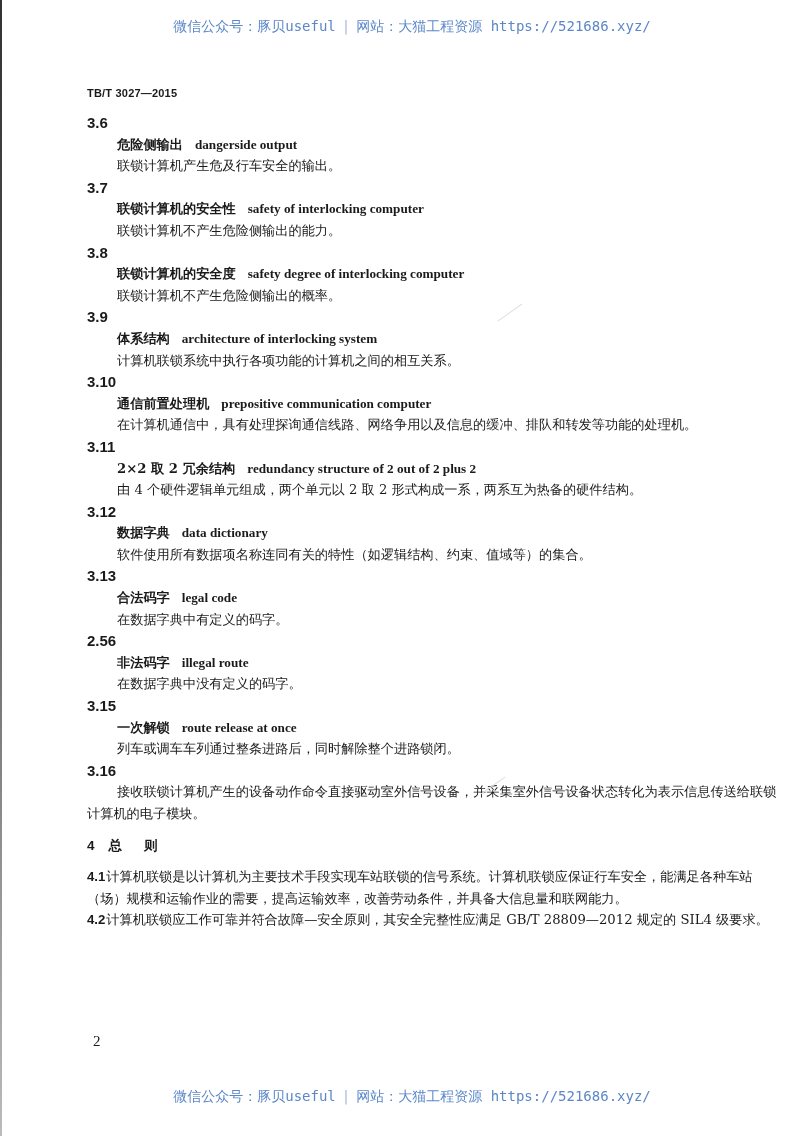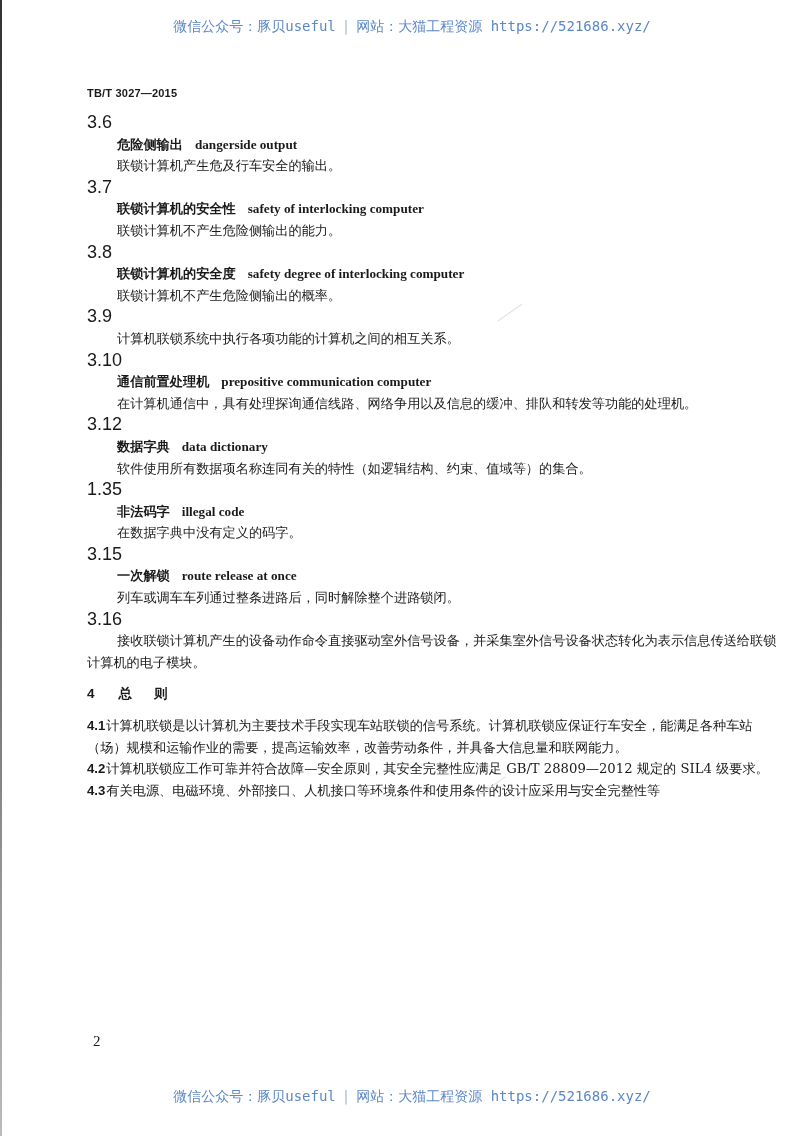--- a/index.html
+++ b/index.html
@@ -25,33 +25,33 @@
     position: absolute; left: 87px; top: 70px;
     font-family: "Liberation Sans", sans-serif; font-weight: bold; font-size: 11px;
     letter-spacing: 0.2px;
     margin-top: 17px;
   }
   .content {
     position: absolute; left: 87px; top: 112px; width: 690px;
     font-size: 13.2px; line-height: 21.6px;
   }
   .num {
-    font-family: "Liberation Sans", sans-serif; font-weight: normal; font-size: 18px;
+    font-family: "Liberation Sans", sans-serif; font-weight: bold; font-size: 15px;
     height: 21.6px;
   }
   .term {
     padding-left: 30px; font-weight: bold; height: 21.6px; white-space: nowrap;
   }
   .term .en { font-family: "Liberation Serif", serif; font-weight: bold; margin-left: 12px; }
   .def { text-indent: 30px; }
   .sec-heading {
     margin-top: 10px; margin-bottom: 10px; font-family: "Liberation Sans", sans-serif;
     font-weight: bold; font-size: 13.5px;
   }
-  .sec-heading .t { margin-left: 24px; letter-spacing: 22px; }
+  .sec-heading .t { margin-left: 14px; letter-spacing: 22px; }
   .clause .n { font-family: "Liberation Sans", sans-serif; font-weight: bold; margin-right: 1px; }
   .page-num {
     position: absolute; left: 93px; top: 1033px;
     font-family: "Liberation Serif", serif; font-size: 15px;
   }
   .speck { position: absolute; width: 30px; height: 1px; background: #ddd; transform: rotate(-35deg); }
 </style>
 </head>
 <body>
 
@@ -78,40 +78,51 @@
   </div>
 
   <div>
     <div class="num">3.8</div>
     <div class="term"><span>联锁计算机的安全度</span><span class="en">safety degree of interlocking computer</span></div>
     <div class="def">联锁计算机不产生危险侧输出的概率。</div>
   </div>
 
   <div>
     <div class="num">3.9</div>
+    <div class="term"><span>体系结构</span><span class="en">architecture of interlocking system</span></div>
     <div class="def">计算机联锁系统中执行各项功能的计算机之间的相互关系。</div>
   </div>
 
   <div>
     <div class="num">3.10</div>
     <div class="term"><span>通信前置处理机</span><span class="en">prepositive communication computer</span></div>
     <div class="def">在计算机通信中，具有处理探询通信线路、网络争用以及信息的缓冲、排队和转发等功能的处理机。</div>
   </div>
 
+  <div>
+    <div class="num">3.11</div>
+    <div class="term"><span>2×2 取 2 冗余结构</span><span class="en">redundancy structure of 2 out of 2 plus 2</span></div>
+    <div class="def">由 4 个硬件逻辑单元组成，两个单元以 2 取 2 形式构成一系，两系互为热备的硬件结构。</div>
+  </div>
 
   <div>
     <div class="num">3.12</div>
     <div class="term"><span>数据字典</span><span class="en">data dictionary</span></div>
     <div class="def">软件使用所有数据项名称连同有关的特性（如逻辑结构、约束、值域等）的集合。</div>
   </div>
 
+  <div>
+    <div class="num">3.13</div>
+    <div class="term"><span>合法码字</span><span class="en">legal code</span></div>
+    <div class="def">在数据字典中有定义的码字。</div>
+  </div>
 
   <div>
-    <div class="num">1.35</div>
-    <div class="term"><span>非法码字</span><span class="en">illegal code</span></div>
+    <div class="num">2.56</div>
+    <div class="term"><span>非法码字</span><span class="en">illegal route</span></div>
     <div class="def">在数据字典中没有定义的码字。</div>
   </div>
 
   <div>
     <div class="num">3.15</div>
     <div class="term"><span>一次解锁</span><span class="en">route release at once</span></div>
     <div class="def">列车或调车车列通过整条进路后，同时解除整个进路锁闭。</div>
   </div>
 
   <div>
@@ -122,23 +133,20 @@
   <div class="sec-heading">
     <span>4</span><span class="t">总则</span>
   </div>
 
   <div class="clause">
     <span class="n">4.1</span><span>计算机联锁是以计算机为主要技术手段实现车站联锁的信号系统。计算机联锁应保证行车安全，能满足各种车站（场）规模和运输作业的需要，提高运输效率，改善劳动条件，并具备大信息量和联网能力。</span>
   </div>
   <div class="clause">
     <span class="n">4.2</span><span>计算机联锁应工作可靠并符合故障—安全原则，其安全完整性应满足 GB/T 28809—2012 规定的 SIL4 级要求。</span>
   </div>
-  <div class="clause">
-    <span class="n">4.3</span><span>有关电源、电磁环境、外部接口、人机接口等环境条件和使用条件的设计应采用与安全完整性等</span>
-  </div>
 </div>
 
 <div class="page-num">2</div>
 
 <div class="speck" style="left:495px; top:312px;"></div>
 <div class="speck" style="left:478px; top:785px;"></div>
 
 <div class="watermark wm-bottom">
   <span>微信公众号：豚贝useful</span><span class="sep">|</span><span>网站：大猫工程资源 https://521686.xyz/</span>
 </div>

